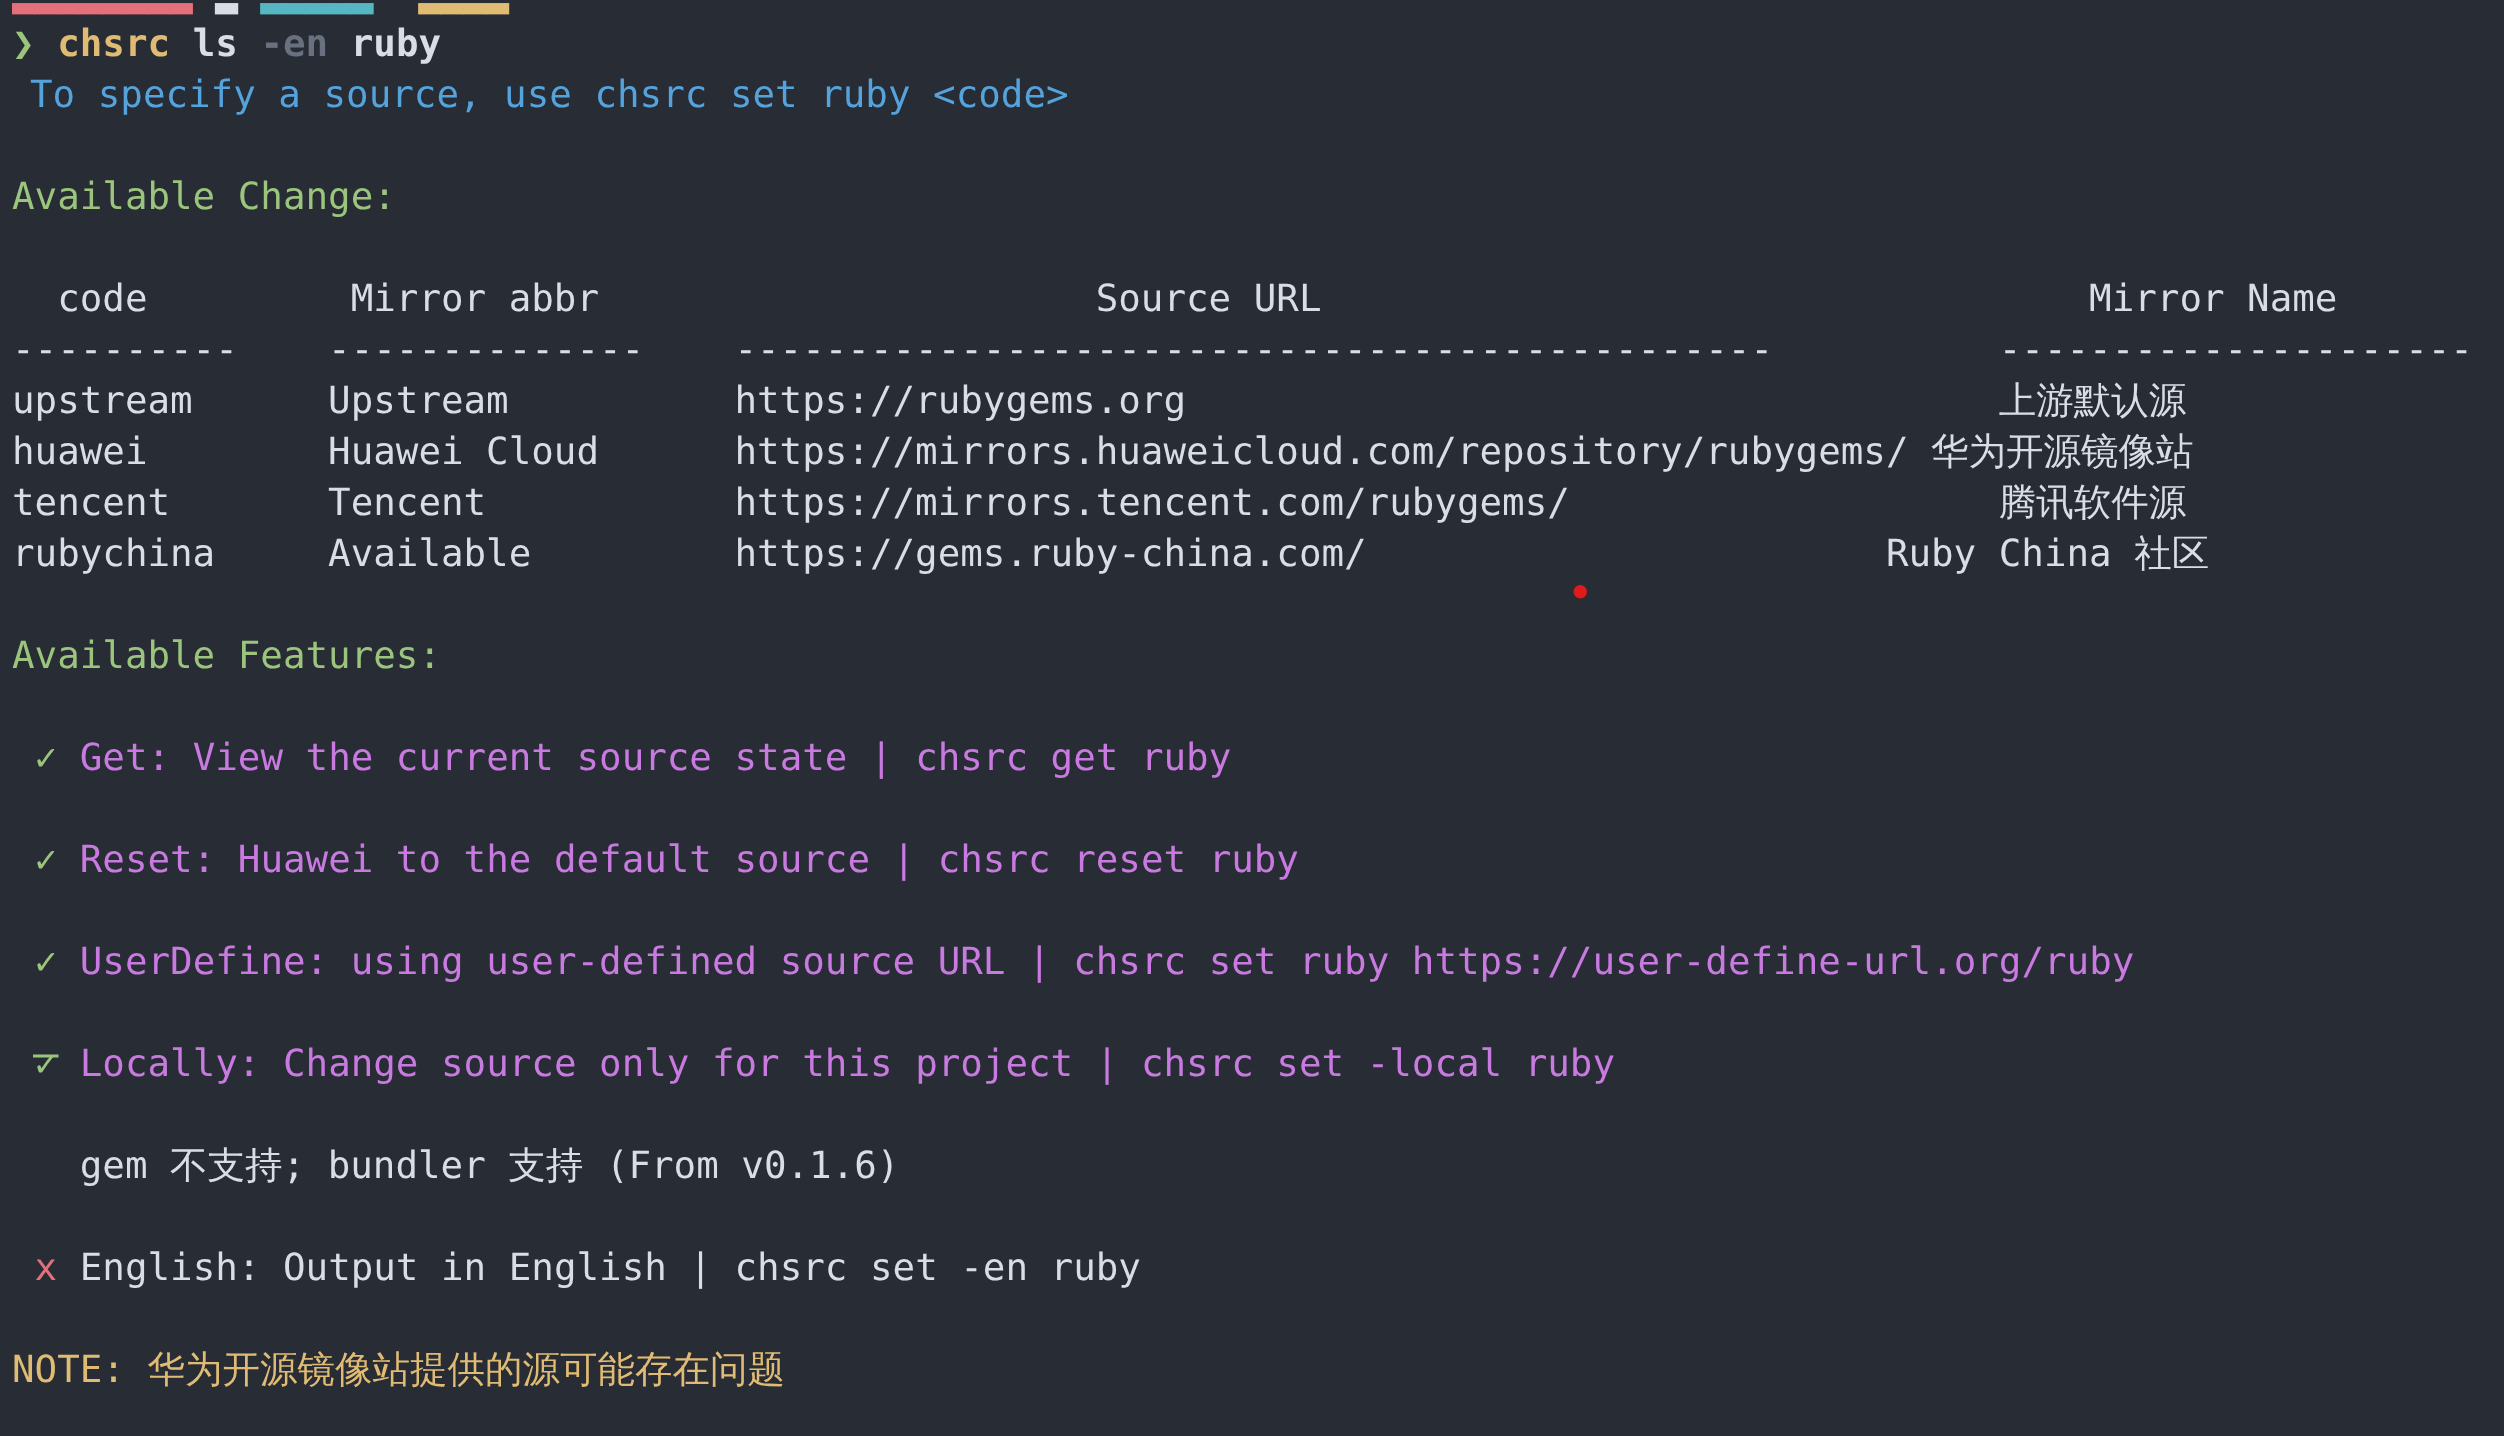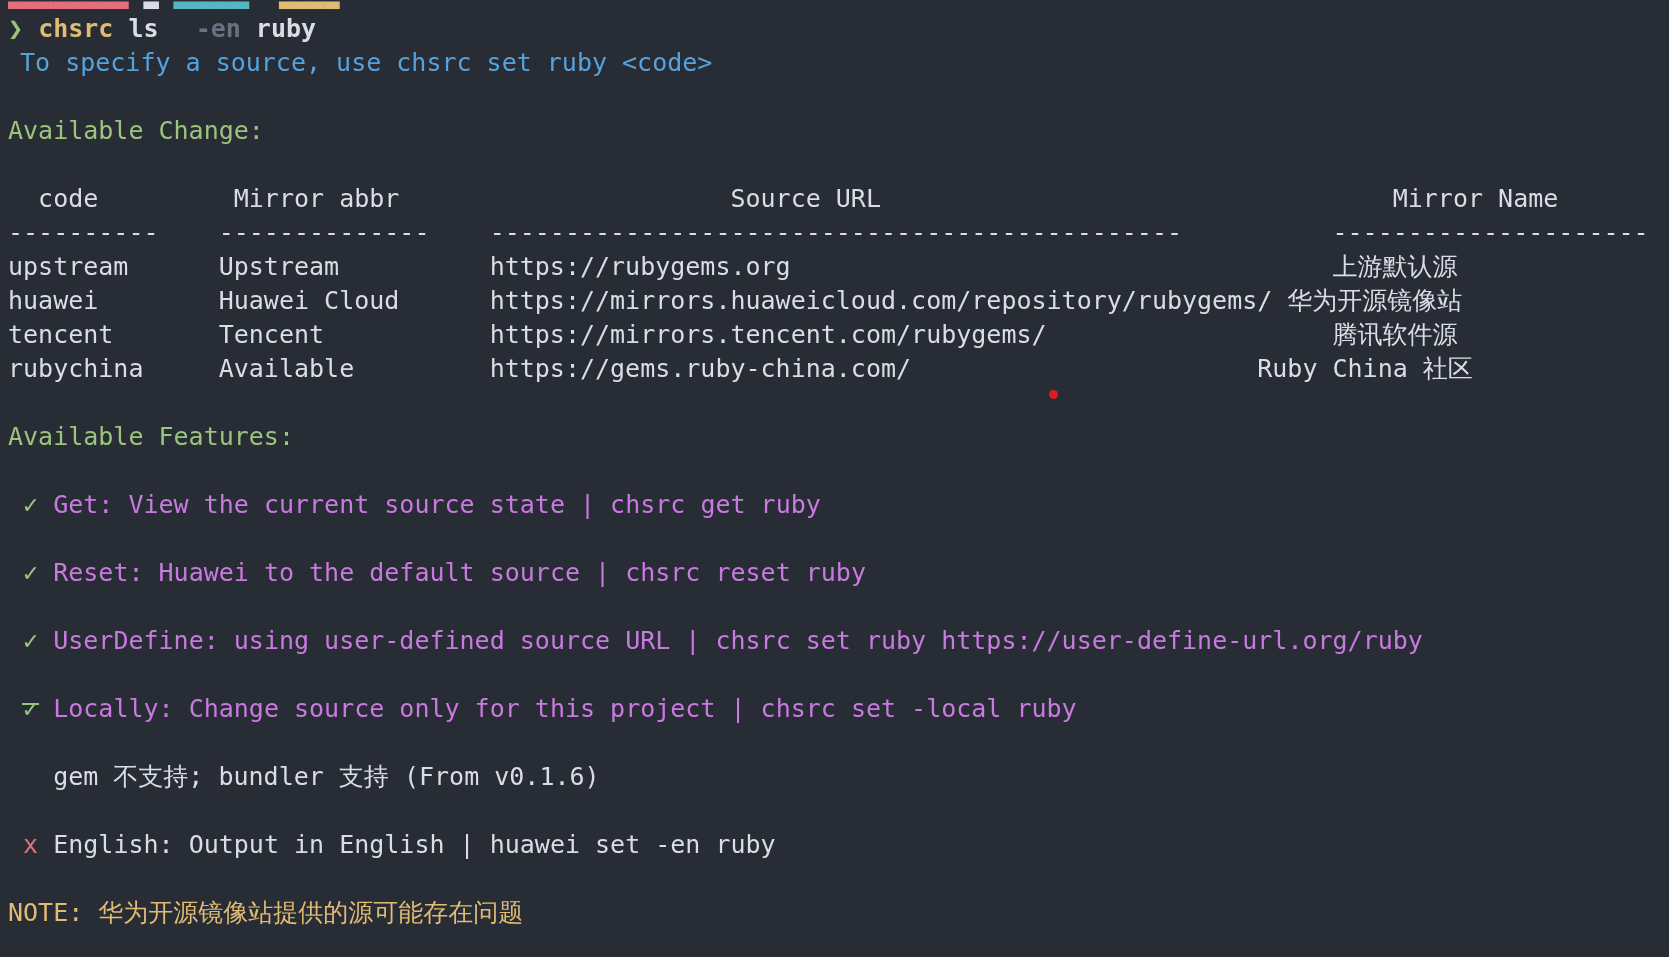--- a/index.html
+++ b/index.html
@@ -12,21 +12,21 @@
   .terminal{
     position:absolute;left:8px;top:0;width:1661px;height:957px;
     font-family:"DejaVu Sans Mono","DejaVu Sans","Liberation Mono",monospace;
     font-size:25px;line-height:34px;color:var(--fg);
   }
   .line{white-space:pre;height:34px;}
   .line.clipped{height:12px;overflow:hidden;}
   .line.clipped .line-inner{display:block;margin-top:-22px;}
   .c-fg{color:var(--fg);} .c-green{color:var(--green);} .c-blue{color:var(--blue);margin-left:12px;}
   .c-magenta{color:var(--magenta);} .c-red{color:var(--red);} .c-gold{color:var(--gold);}
-  .c-gray{color:var(--gray);margin-left:22px;} .c-teal{color:var(--teal);}
+  .c-gray{color:var(--gray);} .c-teal{color:var(--teal);}
   .b{font-weight:bold;}
   .strike{position:relative;}
   .strike::after{content:"";position:absolute;left:-1px;right:-1px;top:9px;height:2px;background:var(--green);}
   .red-dot{position:absolute;width:9px;height:9px;border-radius:50%;background:var(--dot);}
 </style>
 </head>
 <body>
 
 <div class="terminal">
     <div class="line clipped"><span class="line-inner"><span class="c-red">▂▂▂▂▂▂▂▂</span><span class="c-fg"> </span><span class="c-fg">▂</span><span class="c-fg"> </span><span class="c-teal">▂▂▂▂▂</span><span class="c-fg">  </span><span class="c-gold">▂▂▂▂</span></span></div>
@@ -47,17 +47,17 @@
     <div class="line"><span class="line-inner"><span class="c-fg"> </span><span class="c-green">✓</span><span class="c-fg"> </span><span class="c-magenta">Get: View the current source state | chsrc get ruby</span></span></div>
     <div class="line"><span class="line-inner"></span></div>
     <div class="line"><span class="line-inner"><span class="c-fg"> </span><span class="c-green">✓</span><span class="c-fg"> </span><span class="c-magenta">Reset: Huawei to the default source | chsrc reset ruby</span></span></div>
     <div class="line"><span class="line-inner"></span></div>
     <div class="line"><span class="line-inner"><span class="c-fg"> </span><span class="c-green">✓</span><span class="c-fg"> </span><span class="c-magenta">UserDefine: using user-defined source URL | chsrc set ruby https://user-define-url.org/ruby</span></span></div>
     <div class="line"><span class="line-inner"></span></div>
     <div class="line"><span class="line-inner"><span class="c-fg"> </span><span class="c-green strike">✓</span><span class="c-fg"> </span><span class="c-magenta">Locally: Change source only for this project | chsrc set -local ruby</span></span></div>
     <div class="line"><span class="line-inner"></span></div>
     <div class="line"><span class="line-inner"><span class="c-fg">   gem 不支持; bundler 支持 (From v0.1.6)</span></span></div>
     <div class="line"><span class="line-inner"></span></div>
-    <div class="line"><span class="line-inner"><span class="c-fg"> </span><span class="c-red">x</span><span class="c-fg"> </span><span class="c-fg">English: Output in English | huawei set -en ruby</span></span></div>
+    <div class="line"><span class="line-inner"><span class="c-fg"> </span><span class="c-red">x</span><span class="c-fg"> </span><span class="c-fg">English: Output in English | chsrc set -en ruby</span></span></div>
     <div class="line"><span class="line-inner"></span></div>
     <div class="line"><span class="line-inner"><span class="c-gold">NOTE: 华为开源镜像站提供的源可能存在问题</span></span></div>
   </div>
 <div class="red-dot" style="left: 1049px; top: 390px;"></div>
 
 </body></html>

